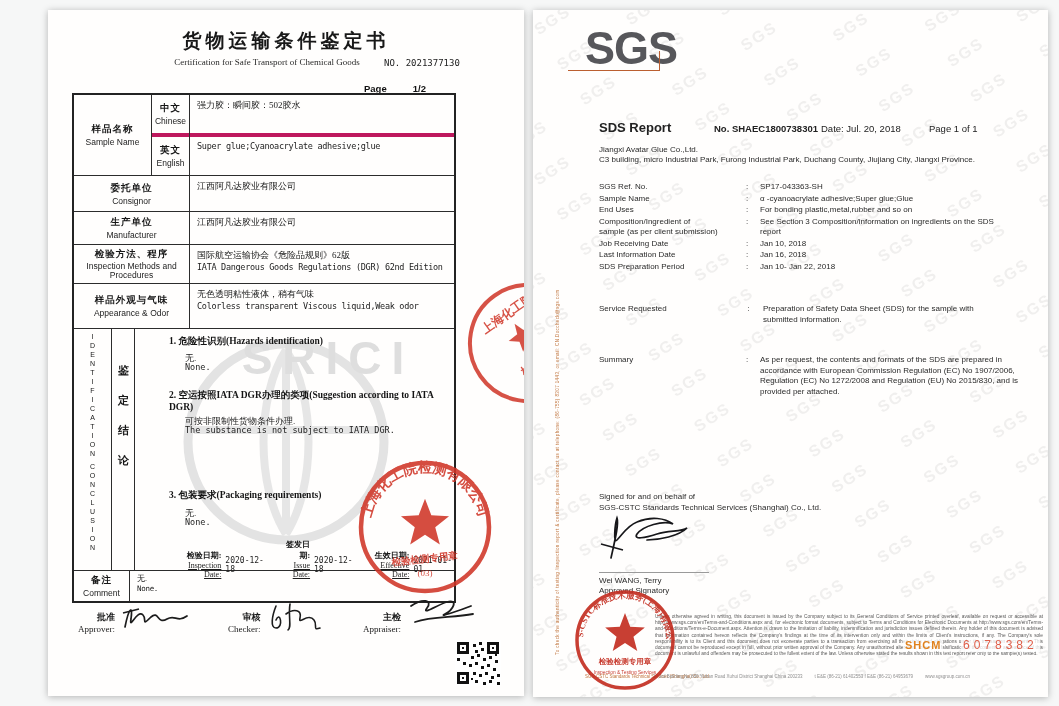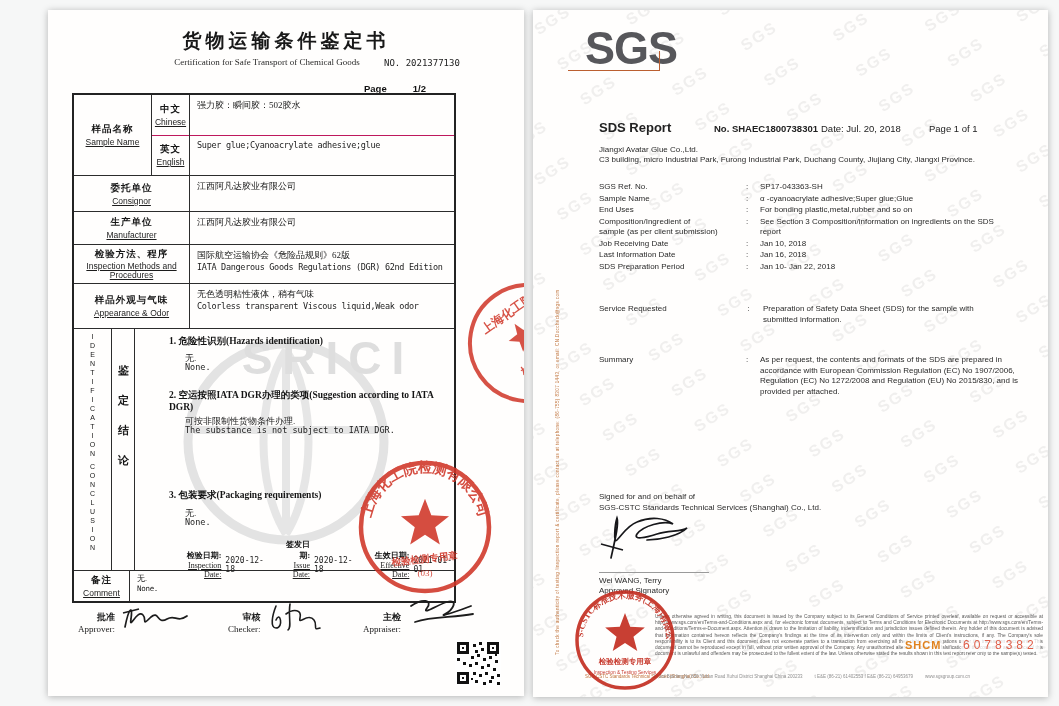--- a/index.html
+++ b/index.html
@@ -16,25 +16,25 @@
   .ld-page{position:absolute;top:73px;left:316px;font:bold 9.5px "Liberation Sans",sans-serif;color:#111;}
   .ld-page b{margin-left:26px;font-weight:bold;}
 
   .ld-table{position:absolute;left:24px;top:83px;width:380px;border:2px solid #232323;background:transparent;}
   .trow{display:flex;border-top:1px solid #2c2c2c;}
   .trow:first-child{border-top:none;}
   .cell{box-sizing:border-box;}
   .cbr{border-right:1px solid #2c2c2c;}
   .lblcell{display:flex;flex-direction:column;align-items:center;justify-content:center;text-align:center;}
   .lz{font:bold 9.5px "Liberation Serif",serif;color:#161616;letter-spacing:1px;}
-  .le{font:8.5px "Liberation Sans",sans-serif;color:#1c1c1c;margin-top:1px;text-decoration:underline;}
+  .le{font:8.5px "Liberation Sans",sans-serif;color:#1c1c1c;margin-top:1px;}
   .vz{font:9px "Liberation Serif",serif;color:#222;}
   .ve{font:8.5px "DejaVu Sans Mono",monospace;color:#222;letter-spacing:-0.3px;}
   .vcell{padding:4px 7px;}
-  .vrule{border-bottom:1px solid #be185d;}
+  .vrule{border-bottom:4px solid #be185d;}
   .vert-en{writing-mode:vertical-lr;text-orientation:upright;font:7px "Liberation Sans",sans-serif;
            letter-spacing:2px;color:#161616;margin:4px auto 0 auto;}
   .vert-zh{writing-mode:vertical-lr;text-orientation:upright;font:bold 11px "Liberation Serif",serif;
            letter-spacing:30px;color:#161616;margin:26px auto 0 auto;}
   .idcontent{position:relative;flex:1;margin-left:26px;}
   .item-title{position:absolute;font:bold 9.5px "Liberation Serif",serif;color:#141414;}
   .ans-zh{position:absolute;font:9px "Liberation Serif",serif;color:#222;}
   .ans-en{position:absolute;font:8.5px "DejaVu Sans Mono",monospace;color:#222;}
   .dates{position:absolute;left:16px;top:210px;display:flex;gap:14px;}
   .dgroup{display:flex;align-items:flex-end;gap:4px;}

